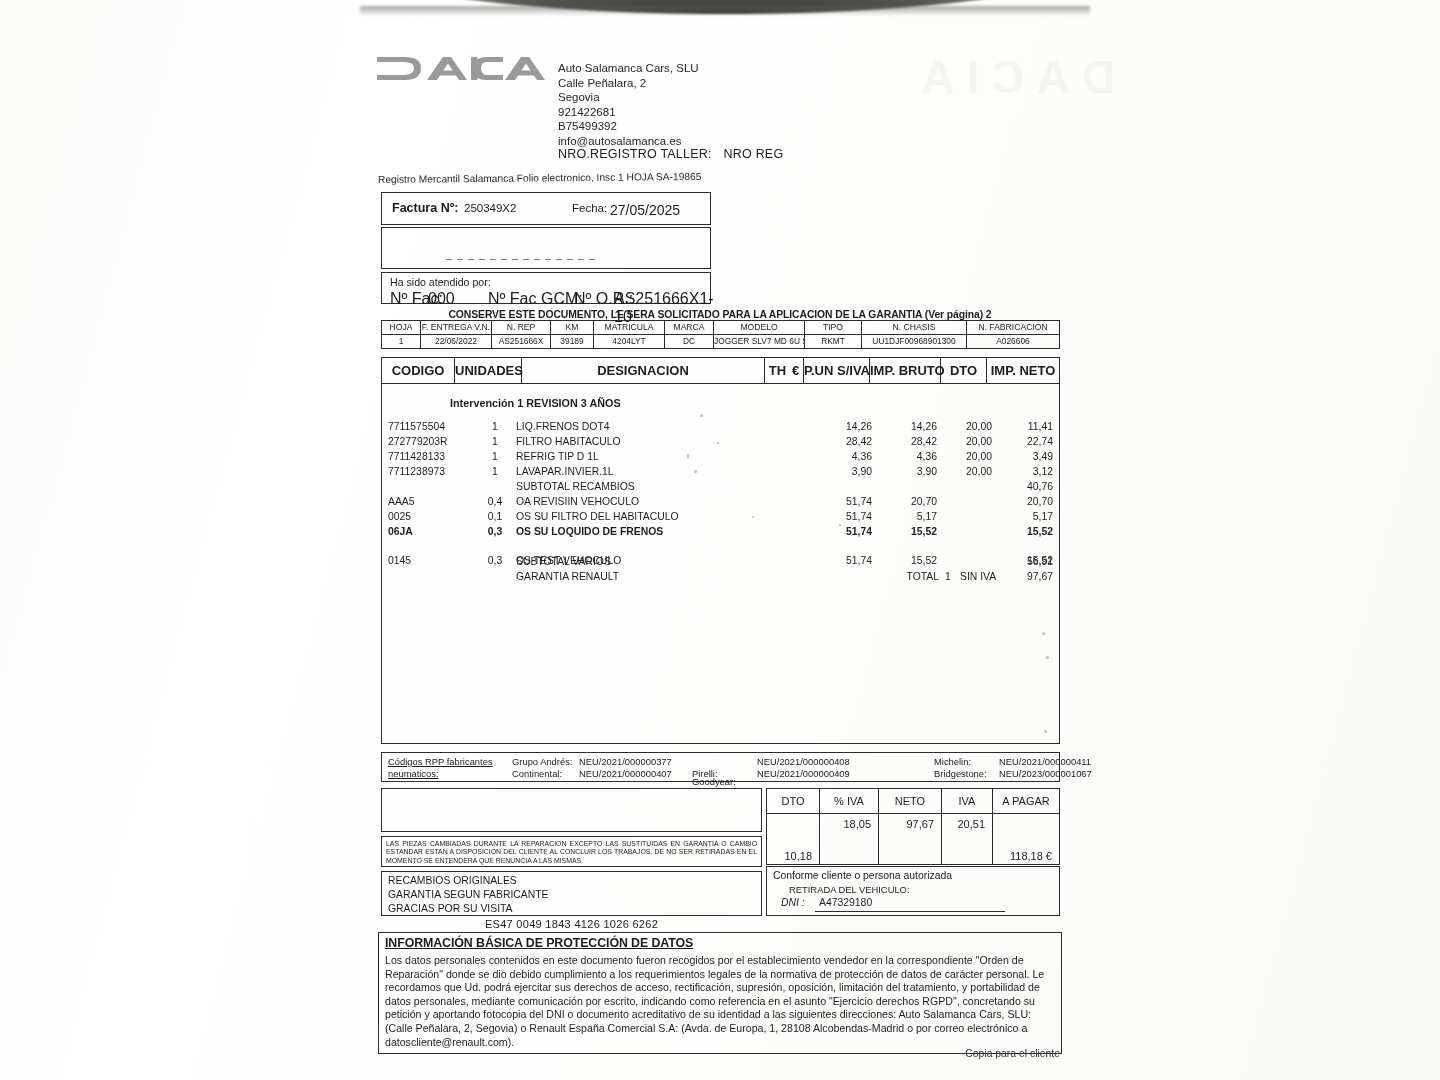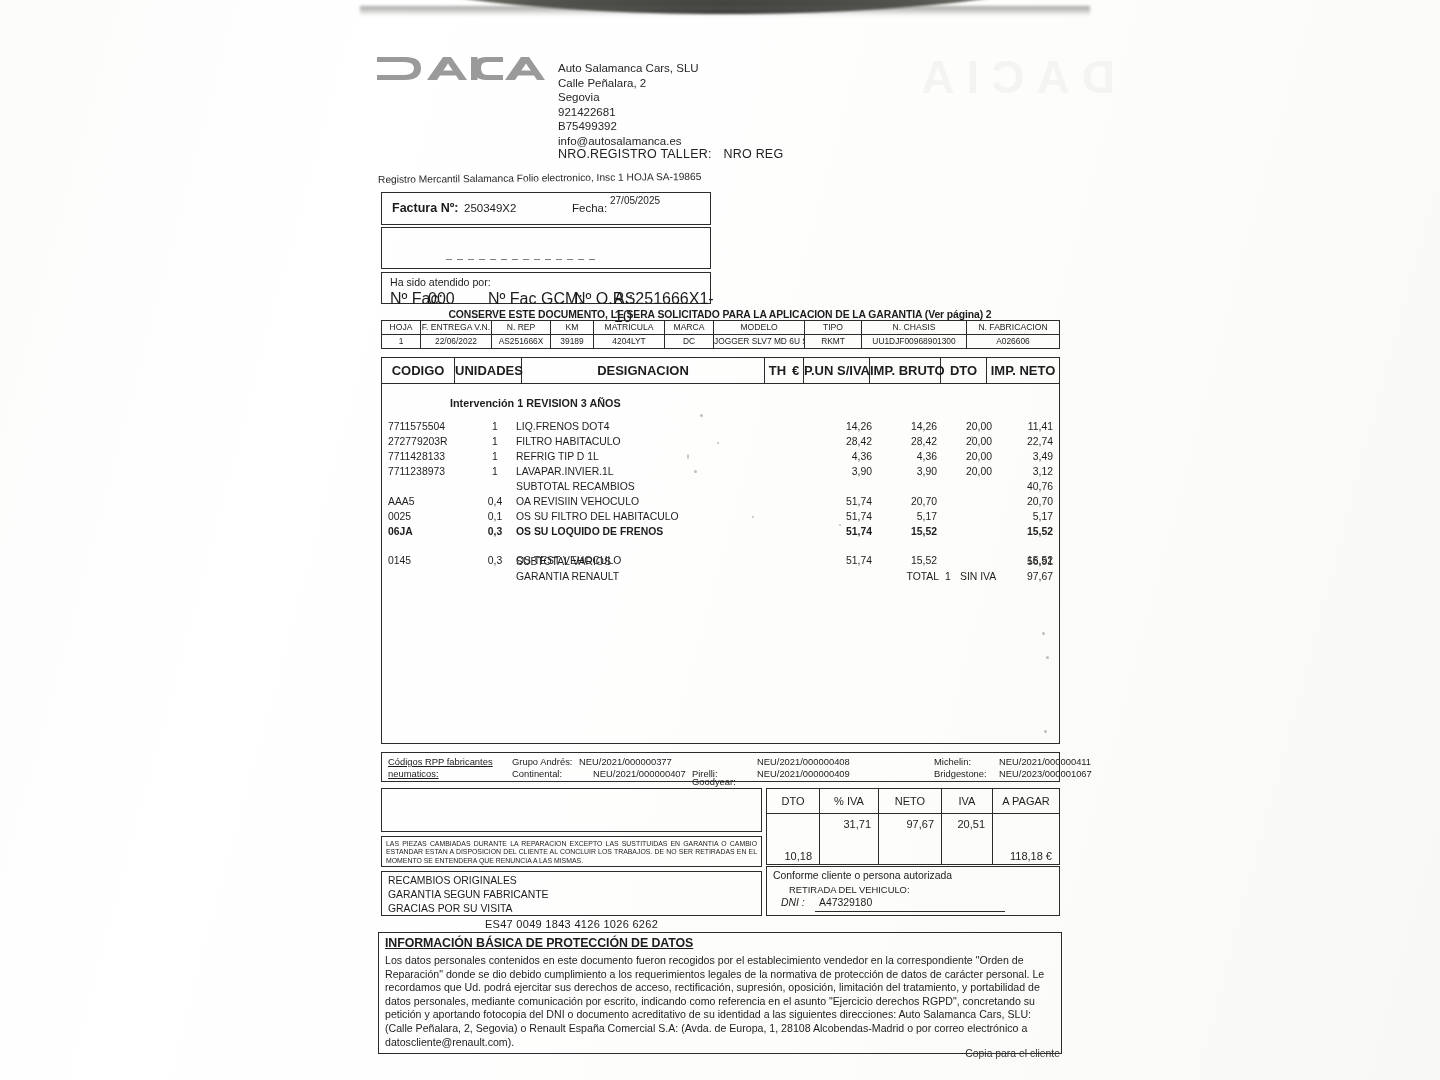--- a/index.html
+++ b/index.html
@@ -65,21 +65,21 @@
     transform:rotate(-0.55deg);transform-origin:left center;
   }
 
   
   .box{border:1.2px solid #2b2b2b;background:transparent;box-sizing:border-box;}
 
   #box-factura{left:381px;top:192px;width:330px;height:33px;}
   #box-factura .fx-lbl{position:absolute;left:10px;top:8px;font-size:12.5px;font-weight:700;}
   #box-factura .fx-val{position:absolute;left:82px;top:9px;font-size:11.5px;}
   #box-factura .fe-lbl{position:absolute;left:190px;top:9px;font-size:11.5px;}
-  #box-factura .fe-val{position:absolute;left:228px;top:2px;font-size:10px;}
+  #box-factura .fe-val{position:absolute;left:228px;top:9px;font-size:14px;}
 
   #box-cliente{left:381px;top:227px;width:330px;height:42px;}
   #box-cliente .dashes{
     position:absolute;left:64px;top:31px;width:150px;height:1px;
     background:repeating-linear-gradient(to right,#555 0 6px, transparent 6px 11px);
     opacity:.75;
   }
   #box-atendido{left:381px;top:272px;width:330px;height:32px;}
   #box-atendido .ln1{position:absolute;left:8px;top:3px;font-size:10.6px;}
   #box-atendido .c1{position:absolute;left:8px;top:17px;}
@@ -151,21 +151,21 @@
   
   .speck{position:absolute;background:#8d8d8d;border-radius:50%;opacity:.55;}
 
   
   #rpp{left:381px;top:752px;width:679px;height:30px;}
   #rpp .ttl{position:absolute;left:6px;top:3px;font-size:9.4px;line-height:11.8px;text-decoration:underline;width:118px;}
   #rpp .grp{position:absolute;font-size:9.4px;line-height:11.8px;white-space:nowrap;}
   #rpp .g1{left:130px;top:3px;}
   #rpp .g1v{left:197px;top:3px;}
   #rpp .g2{left:130px;top:14.8px;}
-  #rpp .g2v{left:211px;top:14.8px;}
+  #rpp .g2v{left:197px;top:14.8px;}
   #rpp .g3{left:310px;top:3px;margin-top:20px;}
   #rpp .g3v{left:375px;top:3px;}
   #rpp .g4{left:310px;top:14.8px;}
   #rpp .g4v{left:375px;top:14.8px;}
   #rpp .g5{left:552px;top:3px;}
   #rpp .g5v{left:617px;top:3px;}
   #rpp .g6{left:552px;top:14.8px;}
   #rpp .g6v{left:617px;top:14.8px;}
 
   
@@ -486,21 +486,21 @@
           <tr>
         <th class="t-dto">DTO</th>
         <th class="t-iva">% IVA</th>
         <th class="t-neto">NETO</th>
         <th class="t-ivav">IVA</th>
         <th class="t-pagar">A PAGAR</th>
       </tr>
       <tr>
         <td class="btm">10,18</td>
         <td>
-              <span class="v">31,71</span>
+              <span class="v">18,05</span>
             </td>
         <td>
               <span class="v">97,67</span>
             </td>
         <td>
               <span class="v">20,51</span>
             </td>
         <td class="btm">118,18 €</td>
       </tr>
     </tbody>

